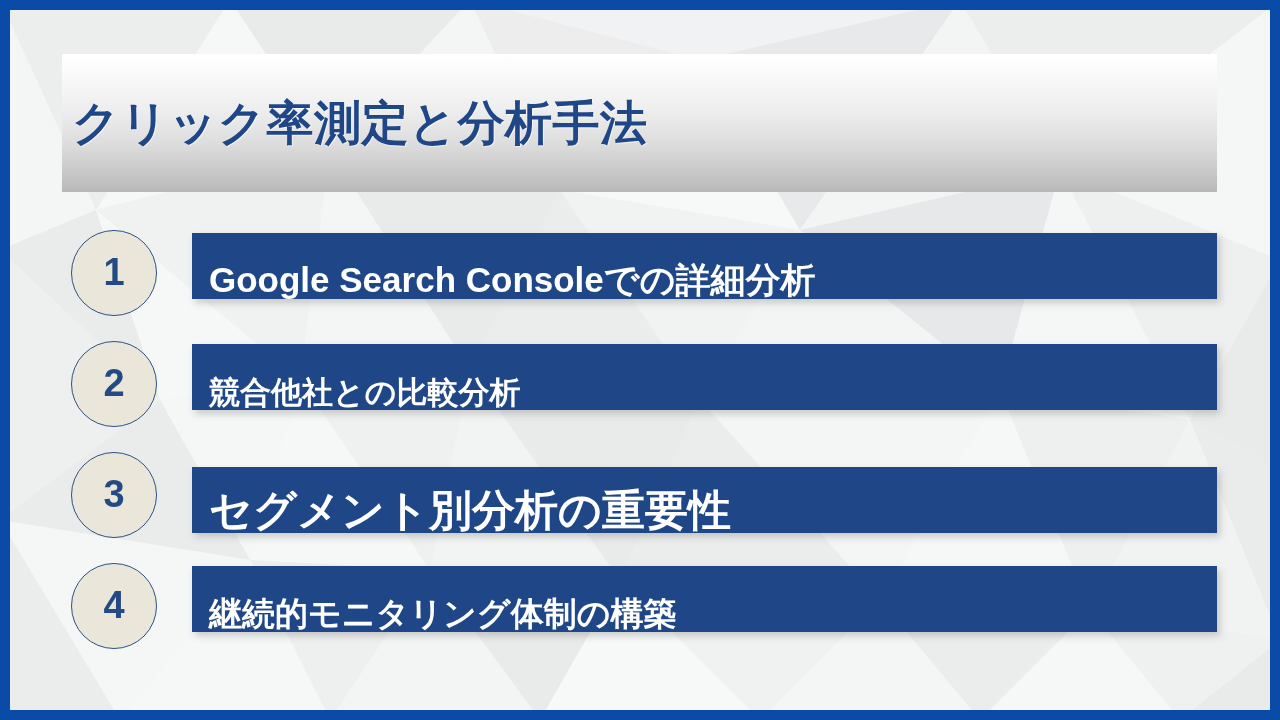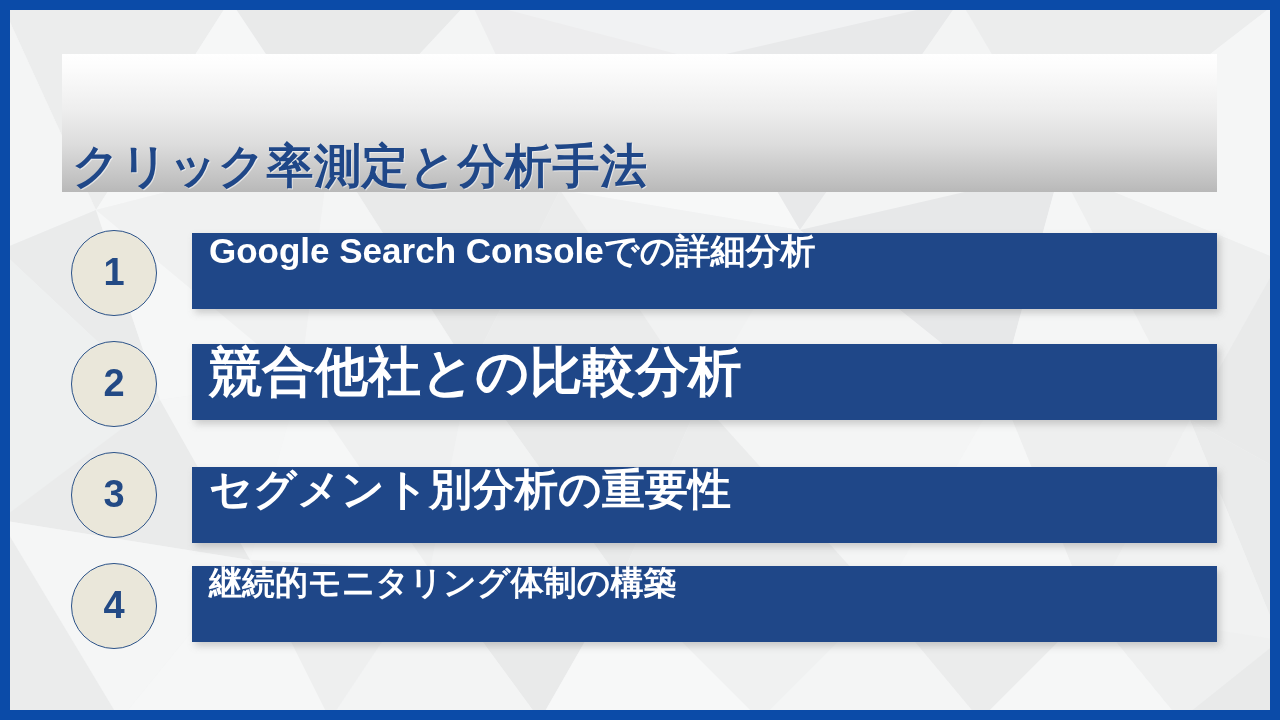--- a/index.html
+++ b/index.html
@@ -50,21 +50,21 @@
     height: 138px;
     background: linear-gradient(to bottom,
         #ffffff 0%,
         #fbfbfb 12%,
         #eeeeee 40%,
         #dcdcdc 66%,
         #bfbfbf 94%,
         #b8b8b8 100%);
     z-index: 10;
     display: flex;
-    align-items: flex-end;
+    align-items: center;
   }
   .title-text {
     margin-left: 10px;
     font-size: 47px;
     font-weight: bold;
     color: #1f4788;
     letter-spacing: 0.5px;
     line-height: 1.1;
     white-space: nowrap;
     text-shadow: 1px 1px 0 rgba(255,255,255,0.55);
@@ -106,41 +106,41 @@
     color: #234a85;
     line-height: 1;
     position: relative;
     top: -1px;
   }
 
   .row-bar {
     position: absolute;
     left: 192px;
     top: 0;
-    height: 76px;
+    height: 66px;
     background: #1f4788;
     box-shadow: 3px 4px 7px rgba(120,120,120,0.34);
     display: flex;
-    align-items: flex-start;
+    align-items: flex-end;
     z-index: 1;
   }
   .row-label {
     color: #ffffff;
     font-weight: bold;
     white-space: nowrap;
     padding-left: 17px;
     line-height: 1.05;
   }
 
   
   .row-1 .row-bar { width: 1025px; }
   .row-1 .row-label { font-size: 35px; }
 
   .row-2 .row-bar { width: 1025px; }
-  .row-2 .row-label { font-size: 53px; }
+  .row-2 .row-label { font-size: 31px; }
 
   .row-3 .row-bar { width: 1025px; margin-top: 12px; }
   .row-3 .row-label { font-size: 43px; }
 
   .row-4 .row-bar { width: 1025px; }
   .row-4 .row-label { font-size: 33px; }
 </style>
 </head>
 <body>
 

